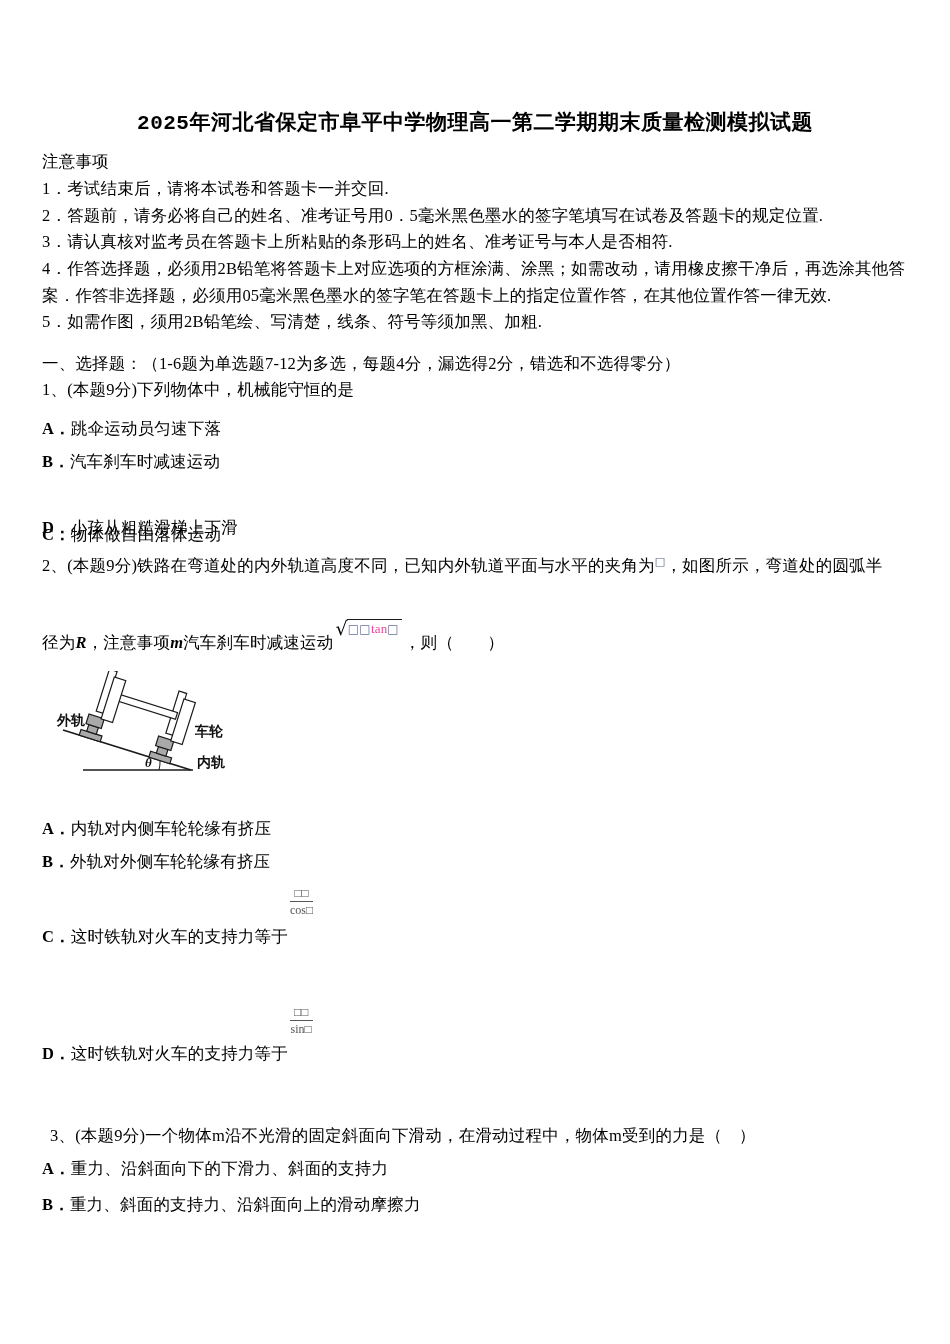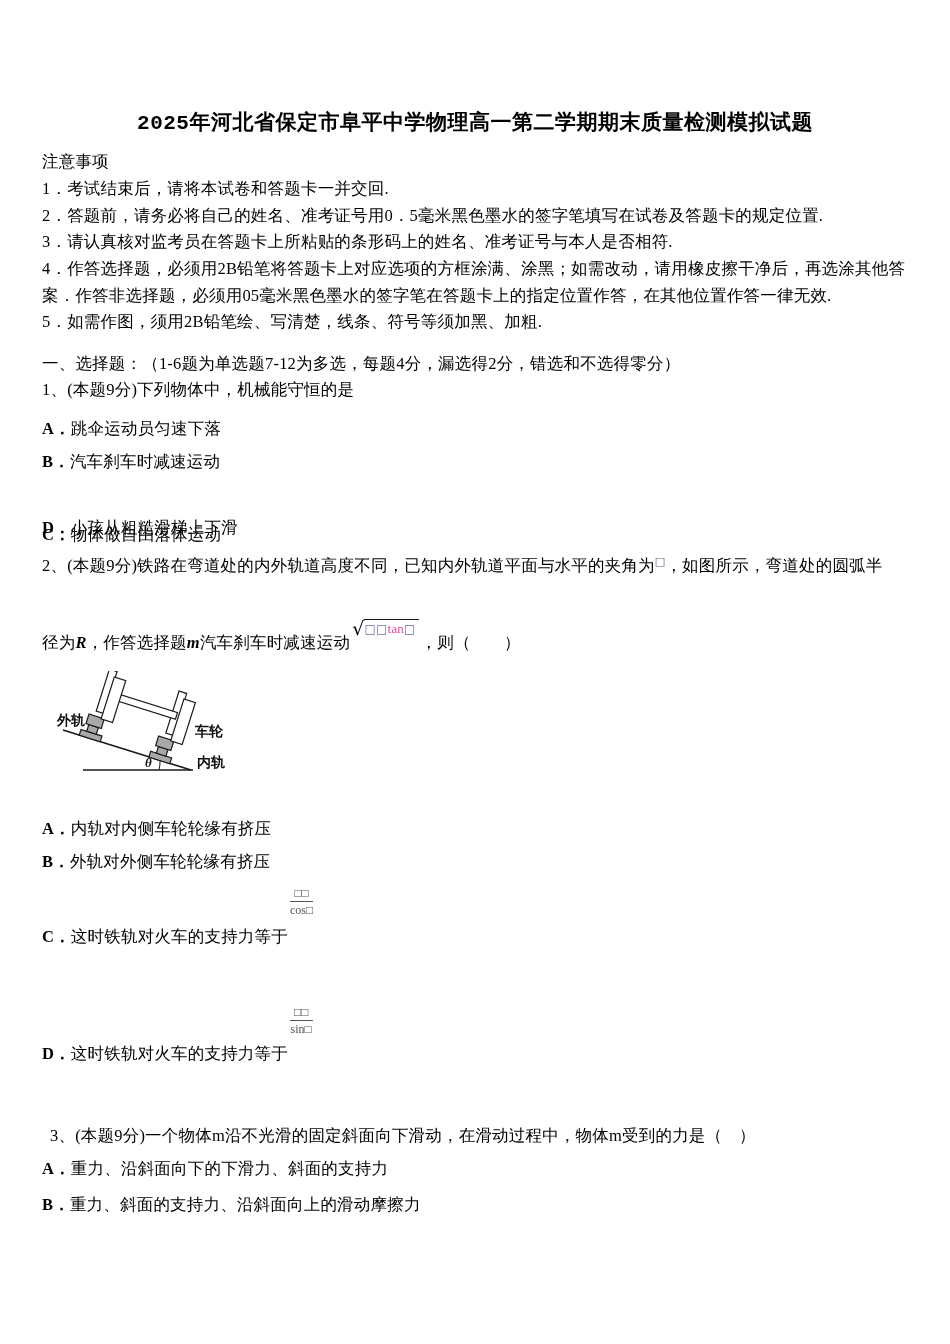--- a/index.html
+++ b/index.html
@@ -86,21 +86,21 @@
   <div class="line bold" style="top:353px;">一、选择题：（1-6题为单选题7-12为多选，每题4分，漏选得2分，错选和不选得零分）</div>
 
   <div class="line" style="top:379px;">1、(本题9分)下列物体中，机械能守恒的是</div>
   <div class="line" style="top:418px;"><span class="opt-label">A．</span><span>跳伞运动员匀速下落</span></div>
   <div class="line" style="top:451px;"><span class="opt-label">B．</span><span>汽车刹车时减速运动</span></div>
   <div class="line" style="top:508px;margin-top:16px;"><span class="opt-label">C．</span><span>物体做自由落体运动</span></div>
   <div class="line" style="top:517px;"><span class="opt-label">D．</span><span>小孩从粗糙滑梯上下滑</span></div>
 
   <div class="line" style="top:555px;"><span>2、(本题9分)铁路在弯道处的内外轨道高度不同，已知内外轨道平面与水平的夹角为</span><span class="sup-box">□</span><span>，如图所示，弯道处的圆弧半</span></div>
 
-  <div class="line" style="top:632px;"><span>径为</span><span class="var">R</span><span>，作答选择题</span><span class="var">m</span><span>汽车刹车时减速运动</span><span class="sqrt">
+  <div class="line" style="top:632px;"><span>径为</span><span class="var">R</span><span>，注意事项</span><span class="var">m</span><span>汽车刹车时减速运动</span><span class="sqrt">
         <span class="radical">√</span>
         <span class="sqrt-body"><span class="ph">□□</span><span class="fn-tan">tan</span><span class="ph">□</span></span>
       </span><span>，则（　　）</span></div>
 
   <svg class="figure" width="180" height="108" viewBox="0 0 180 108">
 
     <line x1="28" y1="99" x2="138" y2="99" stroke="#1a1a1a" stroke-width="1.6"></line>
 
     <line x1="8" y1="59" x2="136" y2="99" stroke="#1a1a1a" stroke-width="1.6"></line>
 

